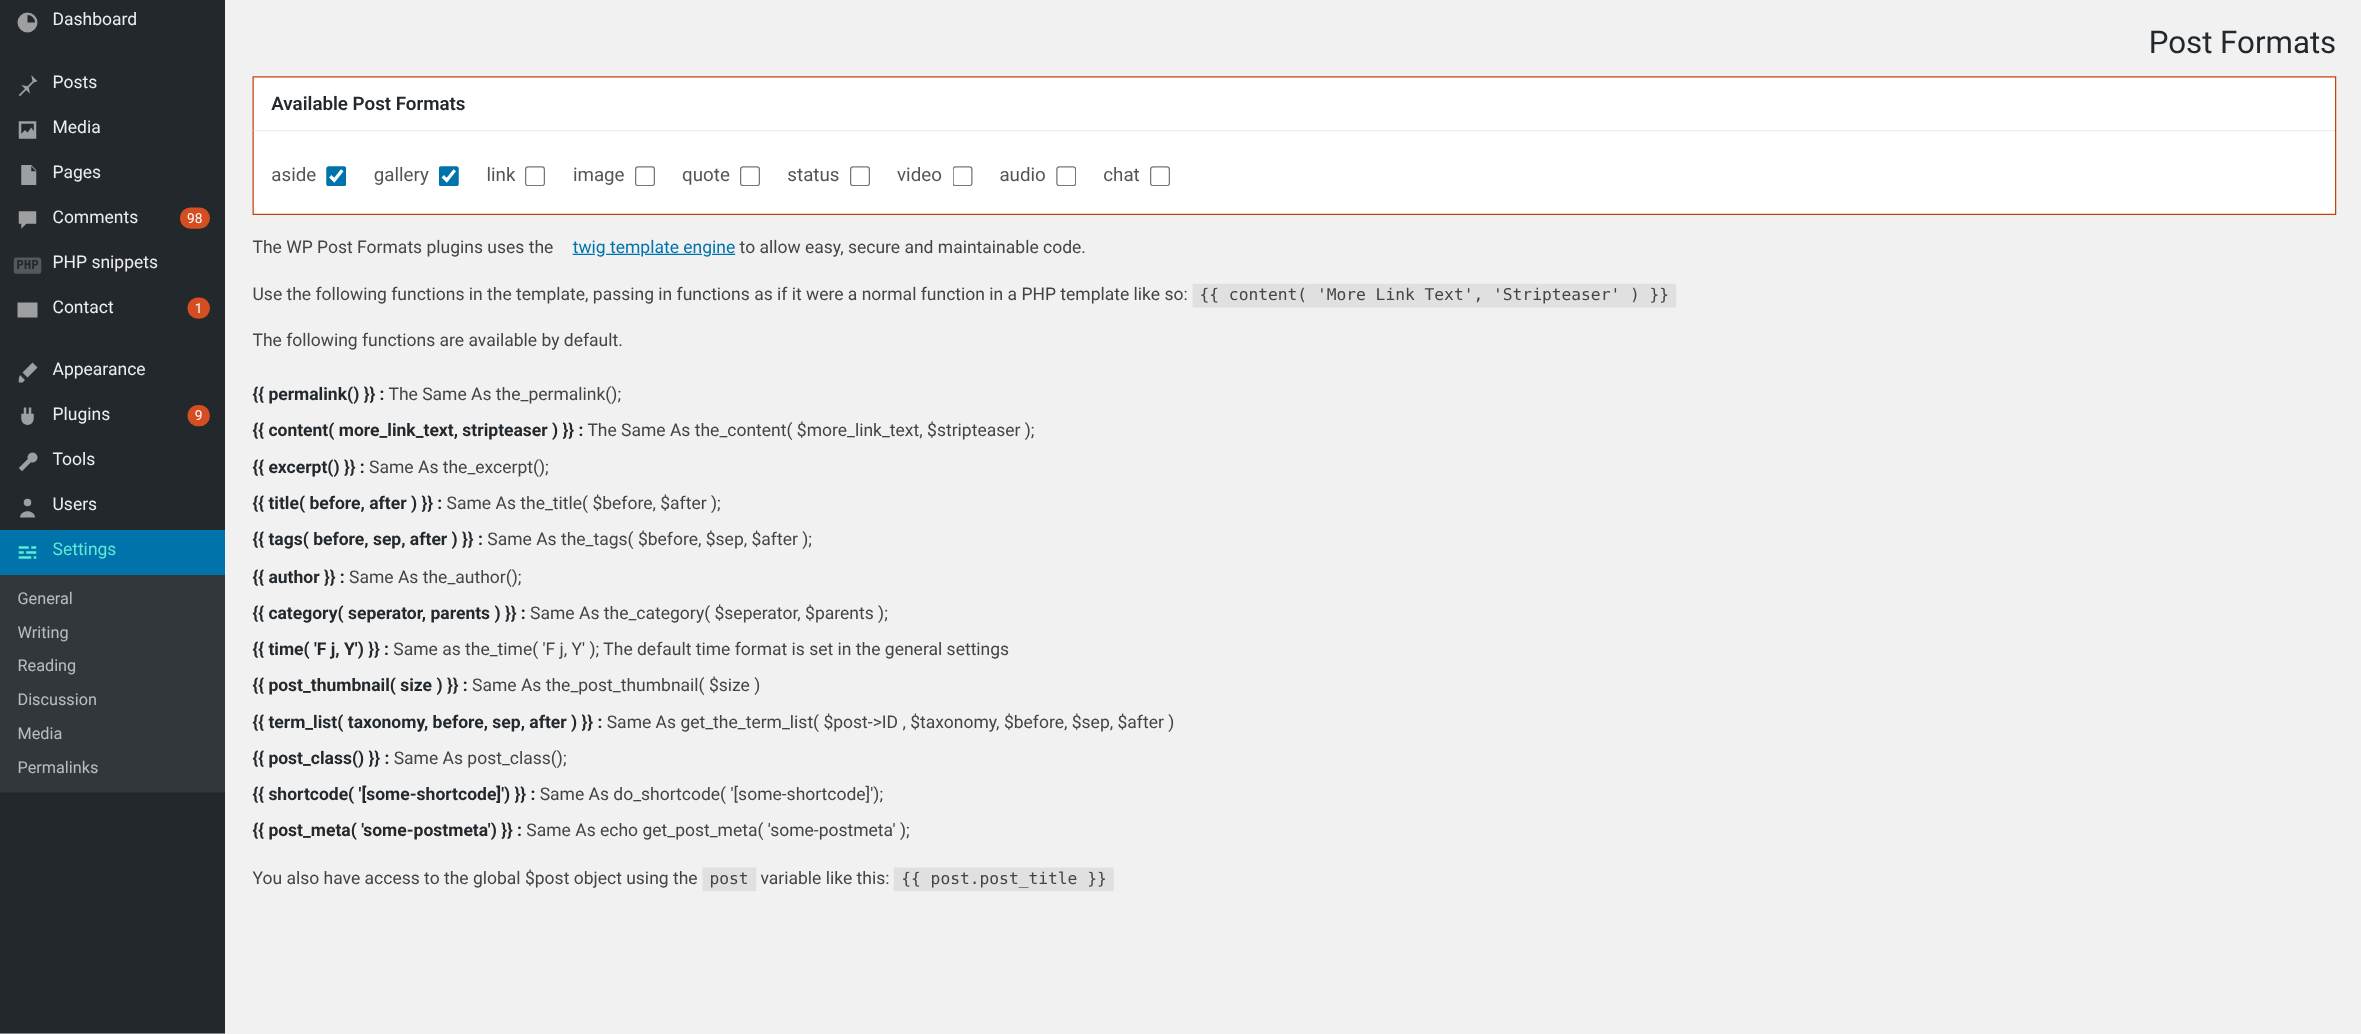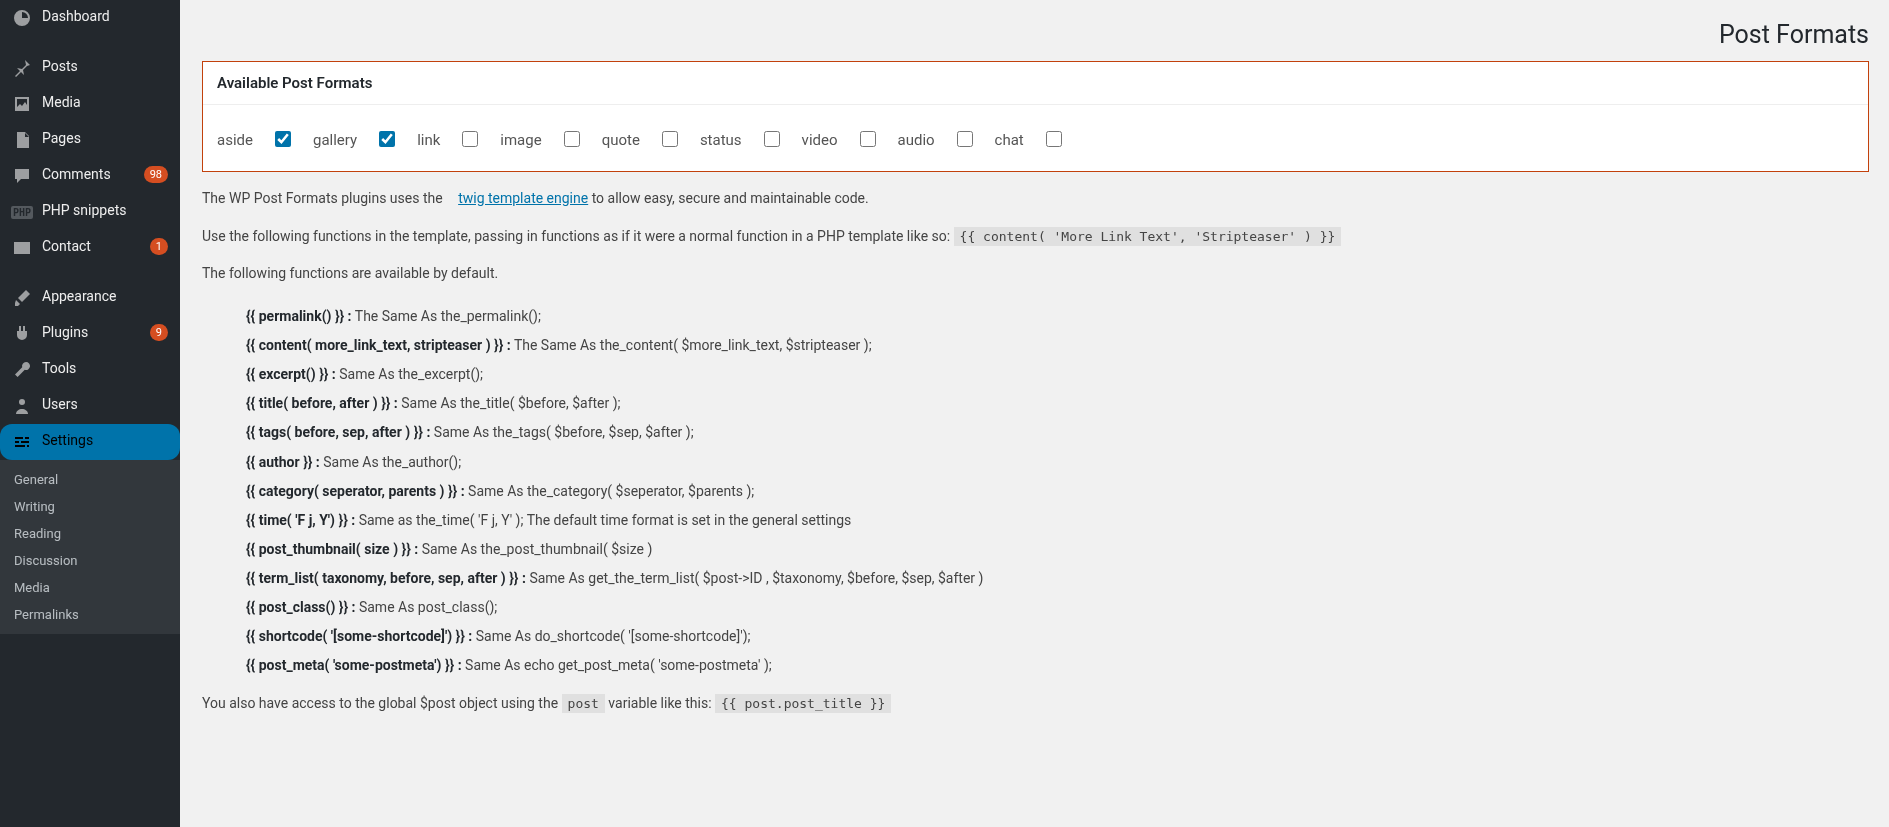--- a/index.html
+++ b/index.html
@@ -22,22 +22,21 @@
 }
 .menu-item {
   display: flex;
   align-items: flex-start;
   padding: 8px 12px;
   cursor: pointer;
   position: relative;
 }
 .menu-item.active {
   background: #0073aa;
-  color: #000000;
-  border-radius: 12px;
+  color: #5eead4;
 }
 .menu-item.active::after {
   content: "";
   position: absolute;
   right: -8px;
   top: 50%;
   margin-top: -8px;
   border: 8px solid transparent;
   border-right-color: #f1f1f1;
 }
@@ -95,36 +94,36 @@
   padding: 12px 14px;
   font-size: 15px;
   font-weight: 600;
   color: #23282d;
   border-bottom: 1px solid #eee;
 }
 .panel-body {
   padding: 26px 14px 22px;
 }
 .fmt-row { display: flex; flex-wrap: wrap; gap: 22px; }
-.fmt-item { display: inline-flex; align-items: flex-start; gap: 22px; color: #555; font-size: 15px;}
+.fmt-item { display: inline-flex; align-items: flex-end; gap: 8px; color: #555; font-size: 15px;}
 .fmt-item input[type=checkbox] {
   width: 16px; height: 16px; accent-color: #0073aa;
 }
 
 p { margin: 16px 0; line-height: 1.55; }
 a.link { color: #0073aa; text-decoration: underline; margin-left: 12px; }
 code {
   font-family: Consolas, Monaco, monospace;
   background: rgba(0,0,0,.07);
   padding: 2px 6px;
   font-size: 13px;
 }
 .functions { margin-top: 20px; }
 .fn-line { margin: 6px 0; line-height: 1.65; }
-.fn-line b { color: #23282d; margin-left: 44px; }
+.fn-line b { color: #23282d; }
 
 svg { width: 20px; height: 20px; fill: currentColor; }
 .php-tag {
   font-family: Consolas, Monaco, monospace;
   font-size: 10px; font-weight: 700;
   background: rgba(240,245,250,.4);
   color: #23282d;
   padding: 1px 2px;
   border-radius: 2px;
 }

